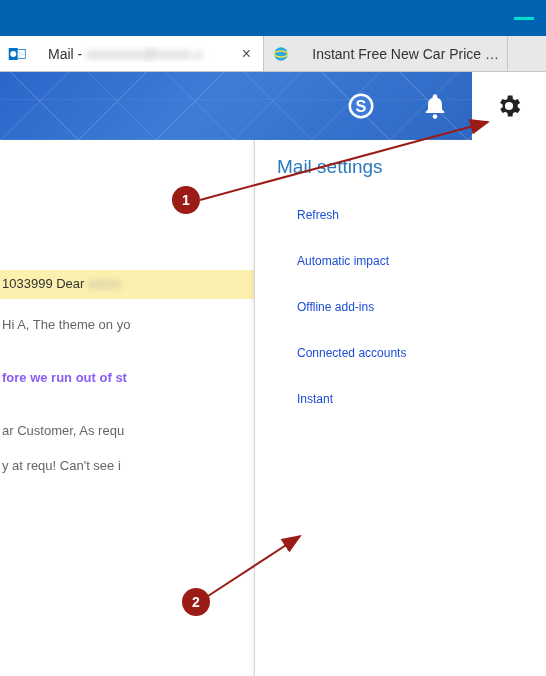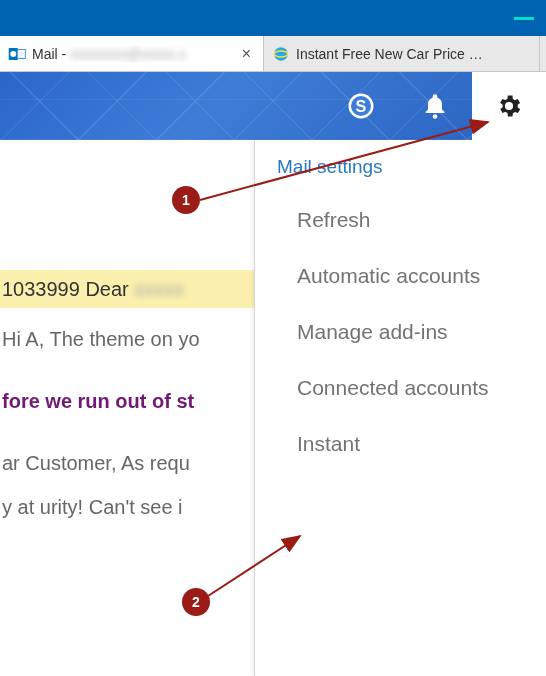--- a/index.html
+++ b/index.html
@@ -31,27 +31,27 @@
       display: flex;
       align-items: stretch;
     }
     .tab {
       display: flex;
       align-items: center;
       padding: 0 8px;
       border-right: 1px solid #c6c6c6;
       font-size: 14px;
       color: #333;
-      gap: 6px;
+      gap: 22px;
       position: relative;
     }
     .tab.active {
       background: #fff;
     }
-    .tab.inactive { width: 276px; }
+    .tab.inactive { width: 244px; text-align: right; }
     .tab .title { flex: 1; white-space: nowrap; overflow: hidden; text-overflow: ellipsis; }
     .tab .close { color: #555; font-size: 16px; padding: 0 4px; }
     .blur {
       filter: blur(3px);
       color: #aaa;
     }
     .tabicon { width: 18px; height: 18px; display: inline-flex; align-items: center; justify-content: center; }
     .header {
       height: 68px;
       background: linear-gradient(135deg, #2a66c9 0%, #3d7dd8 40%, #2961bf 100%);
@@ -86,48 +86,48 @@
     }
     .pane {
       position: absolute;
       left: 0;
       top: 140px;
       width: 254px;
       height: 536px;
       background: #fff;
     }
     .pane .row {
-      font-size: 20px;
+      font-size: 13px;
       color: #666;
       padding: 0 0 0 2px;
       white-space: nowrap;
       overflow: hidden;
       line-height: 1.3;
     }
     .pane .row.highlight { background: #fbf0ae; color:#333; }
-    .pane .row.blue { color: #701a75; font-weight: 600; }
+    .pane .row.blue { color: #8b5cf6; font-weight: 600; }
     .pane .sp { height: 18px; }
     .menu {
       position: absolute;
       left: 254px;
       top: 140px;
       width: 292px;
       height: 536px;
       background: #fff;
       border-left: 1px solid #d6d6d6;
       box-shadow: -2px 0 4px rgba(0,0,0,0.06);
     }
     .menu-title {
       color: #2a7abf;
       font-size: 19px;
       padding: 16px 22px 14px;
     }
     .menu-item {
-      font-size: 21px;
-      color: #737373;
+      font-size: 12px;
+      color: #1d4ed8;
       padding: 16px 22px 16px 42px;
     }
     .menu-item.selected { background: #e6e6e6; }
     .callout {
       position: absolute;
       width: 28px; height: 28px;
       border-radius: 50%;
       background: #9b1c17;
       color: #fff;
       font-size: 14px;
@@ -198,29 +198,29 @@
   </div>
   <div class="sp"></div>
   <div class="row">Hi A, The theme on yo</div>
   <div class="sp"></div>
   <div class="sp"></div>
   <div class="row blue">fore we run out of st</div>
   <div class="sp"></div>
   <div class="sp"></div>
   <div class="row">ar Customer, As requ</div>
   <div class="sp"></div>
-  <div class="row">y at urity! Can't see i</div>
+  <div class="row">y at requ! Can't see i</div>
   <div style="height:34px"></div>
 </div>
 
 <div class="menu">
   <div class="menu-title">Mail settings</div>
   <div class="menu-item">Refresh</div>
-  <div class="menu-item">Automatic accounts</div>
-  <div class="menu-item">Manage add-ins</div>
+  <div class="menu-item">Automatic impact</div>
+  <div class="menu-item">Offline add-ins</div>
   <div class="menu-item">Connected accounts</div>
   <div class="menu-item">Instant</div>
 </div>
 
 <div class="callout" style="left:172px; top:186px">1</div>
 <div class="callout" style="left:182px; top:588px">2</div>
 
 <svg class="arrow" style="left:0;top:0" width="546" height="676">
   <defs>
     <marker id="ah" markerWidth="10" markerHeight="8" refX="9" refY="4" orient="auto">

